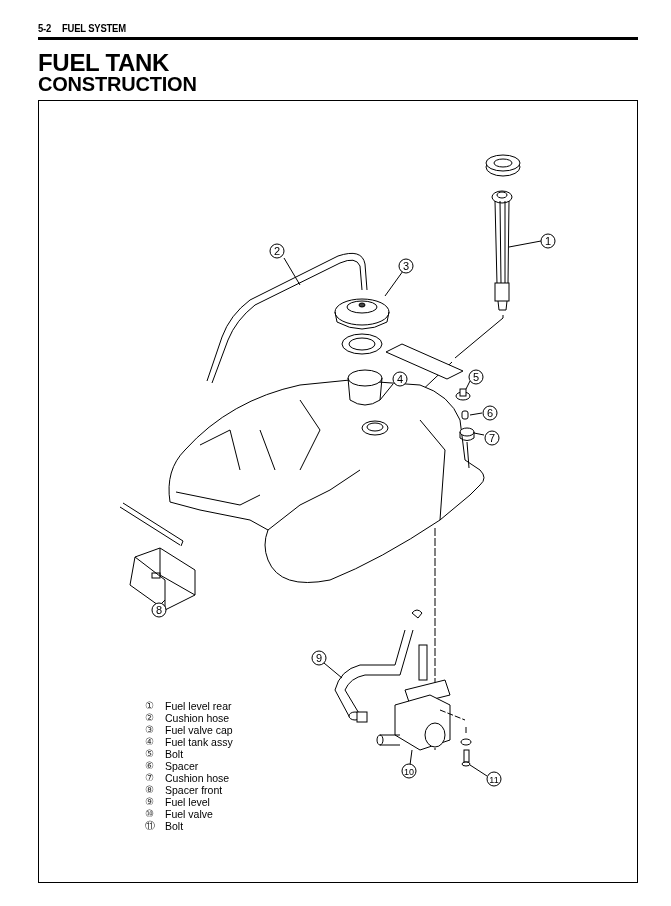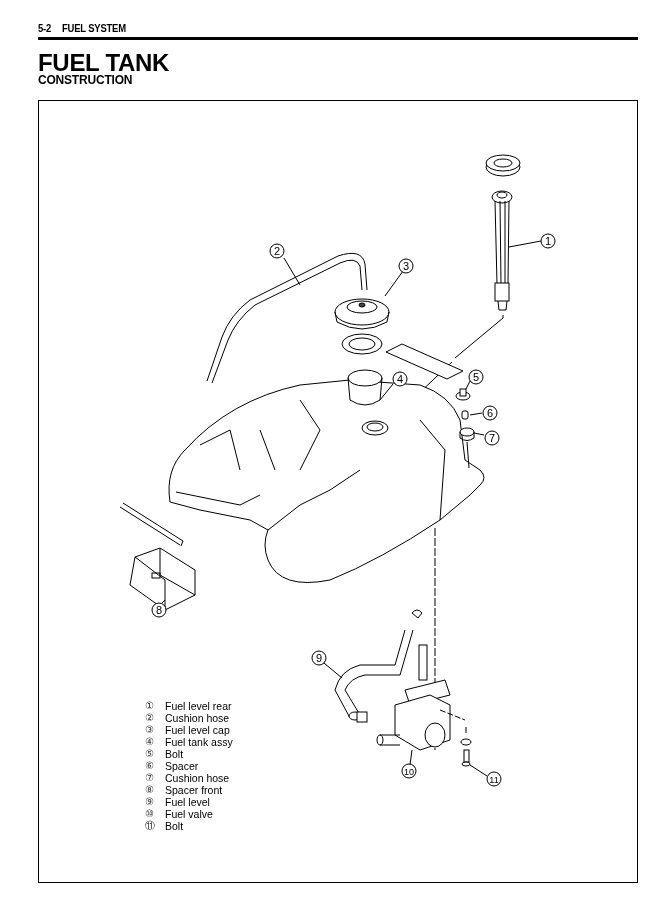--- a/index.html
+++ b/index.html
@@ -1,21 +1,21 @@
 <!DOCTYPE html>
 <html><head>
 <meta charset="utf-8">
 <style>
   html, body { margin:0; padding:0; background:#ffffff; }
   body { width:671px; height:906px; position:relative; overflow:hidden; font-family:"Liberation Sans", sans-serif; color:#000; }
   .hdr { position:absolute; left:38px; top:22px; font-size:10.5px; font-weight:bold; letter-spacing:-0.2px; transform:scaleX(0.9); transform-origin:left; }
   .hdr .sec { margin-left:12px; }
   .rule { position:absolute; left:38px; top:37px; width:600px; height:3px; background:#000; }
   .title { position:absolute; left:38px; top:49px; font-size:24px; font-weight:bold; letter-spacing:-0.3px; }
-  .subtitle { position:absolute; left:38px; top:73px; font-size:12px; font-weight:bold; letter-spacing:-0.2px; }
+  .subtitle { position:absolute; left:38px; top:73px; font-size:20px; font-weight:bold; letter-spacing:-0.2px; }
   .frame { position:absolute; left:38px; top:100px; width:598px; height:781px; border:1.2px solid #000; }
   svg.diagram { position:absolute; left:0; top:0; }
   .legend { position:absolute; left:145px; top:700px; font-size:10.5px; line-height:12px; }
   .legend .row { display:flex; white-space:nowrap; }
   .legend .num { width:20px; display:inline-block; font-size:10px; color:#333; }
   .callout { font-family:"Liberation Sans", sans-serif; font-size:11px; }
 </style>
 </head>
 <body>
 
@@ -151,21 +151,21 @@
   <div class="row">
       <span class="num">①</span>
       <span>Fuel level rear</span>
     </div>
   <div class="row">
       <span class="num">②</span>
       <span>Cushion hose</span>
     </div>
   <div class="row">
       <span class="num">③</span>
-      <span>Fuel level cap</span>
+      <span>Fuel valve cap</span>
     </div>
   <div class="row">
       <span class="num">④</span>
       <span>Fuel tank assy</span>
     </div>
   <div class="row">
       <span class="num">⑤</span>
       <span>Bolt</span>
     </div>
   <div class="row">

